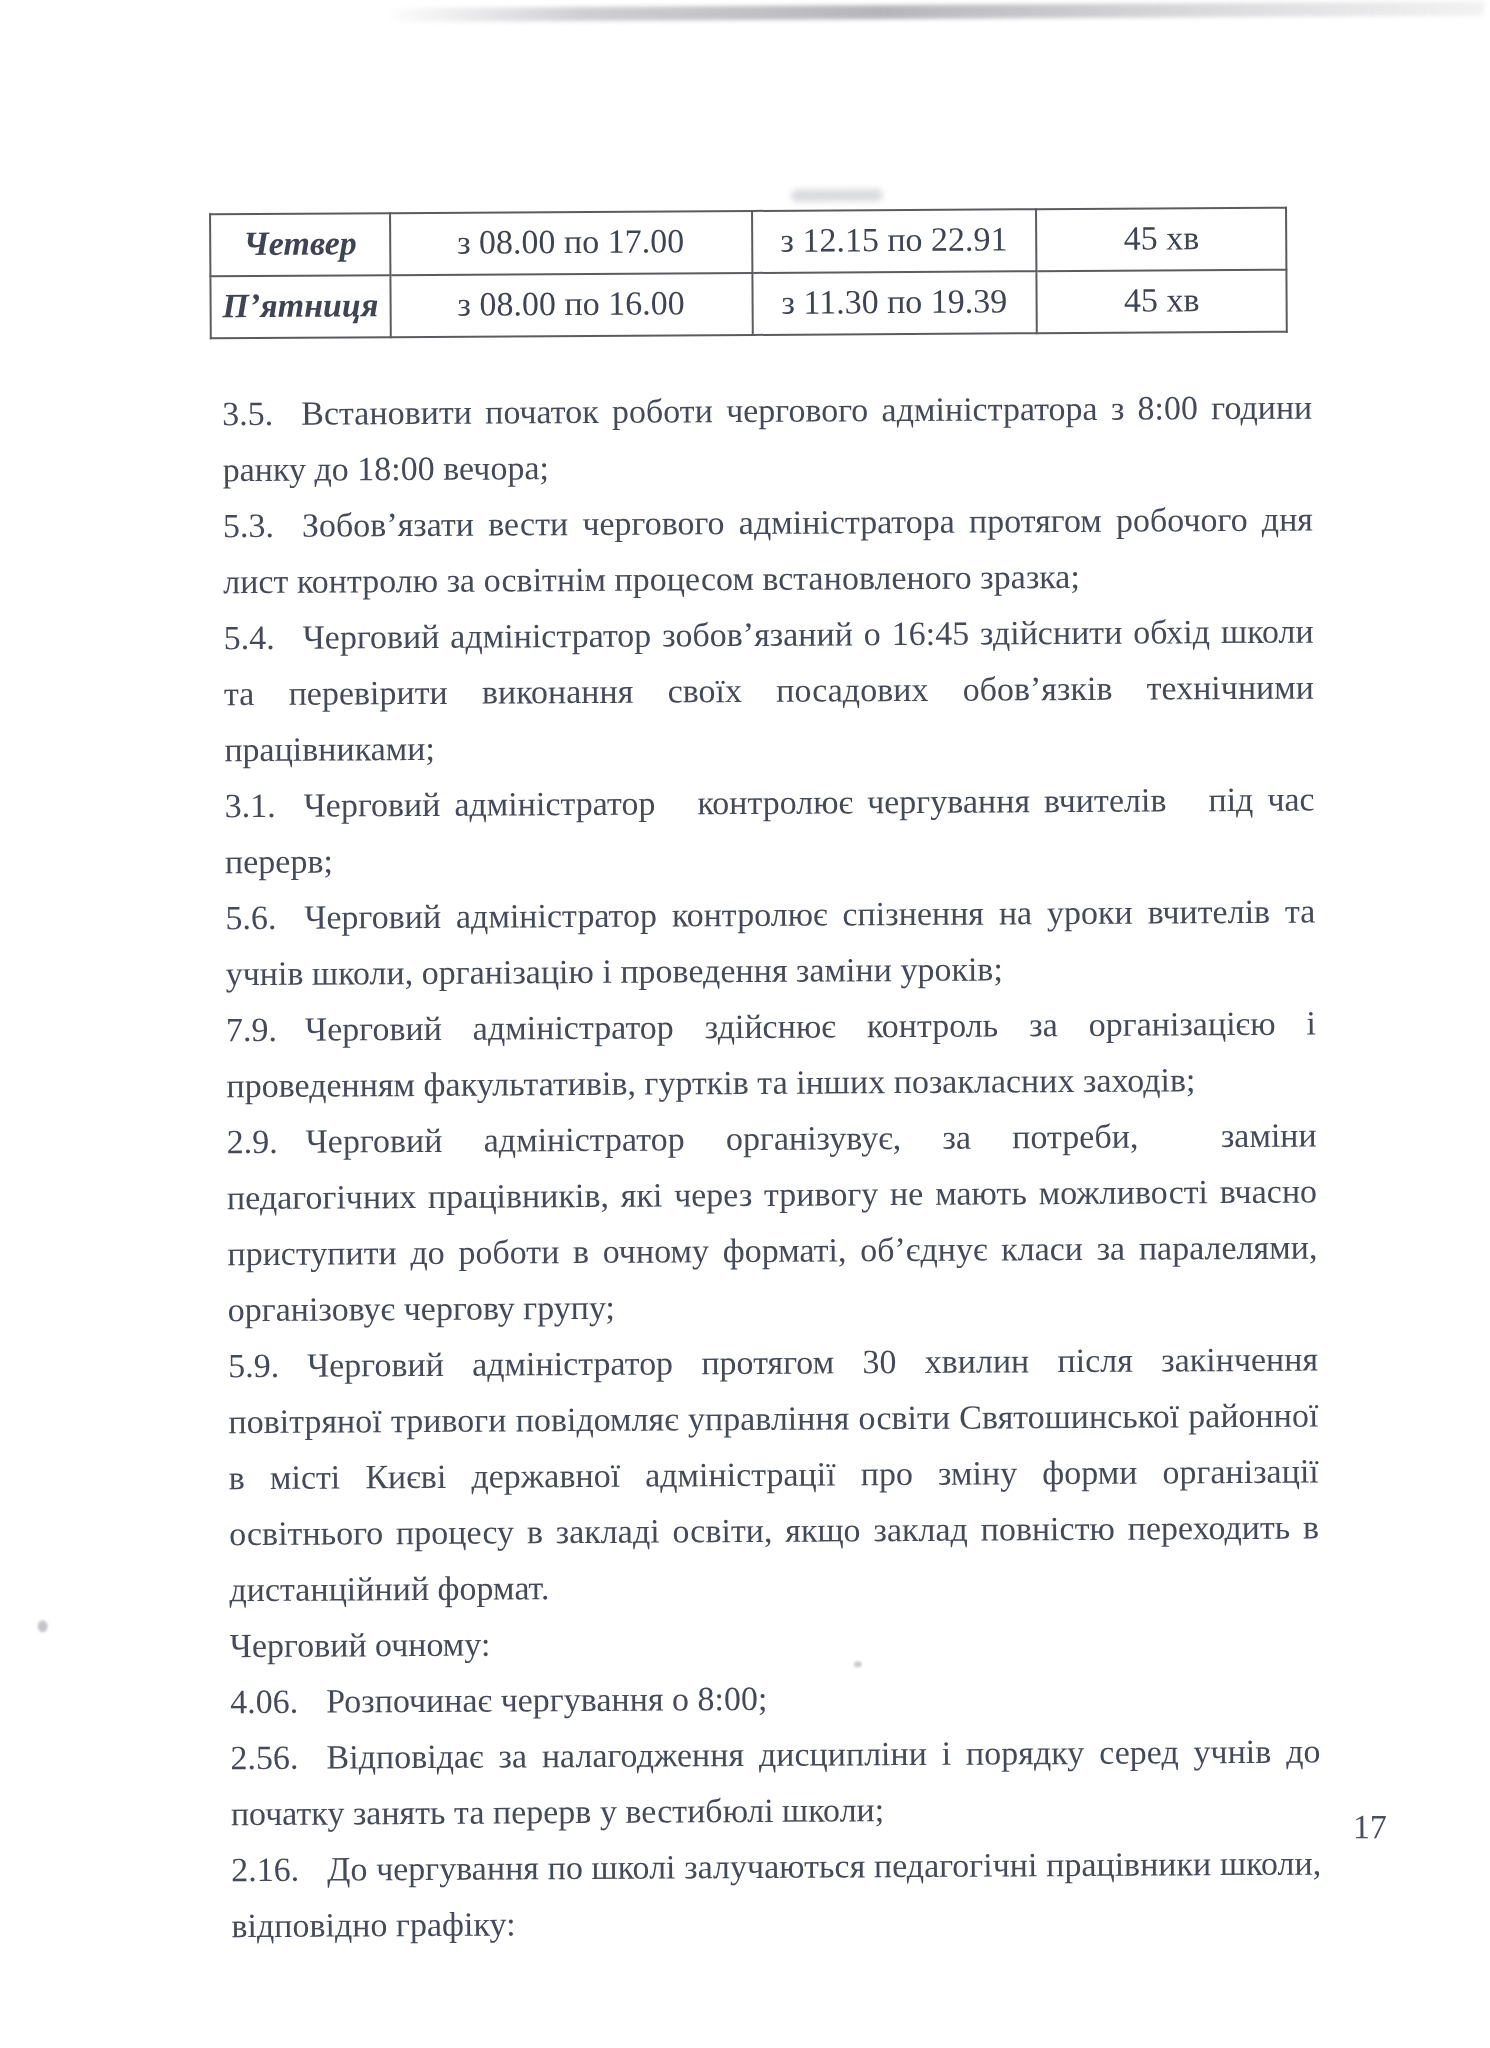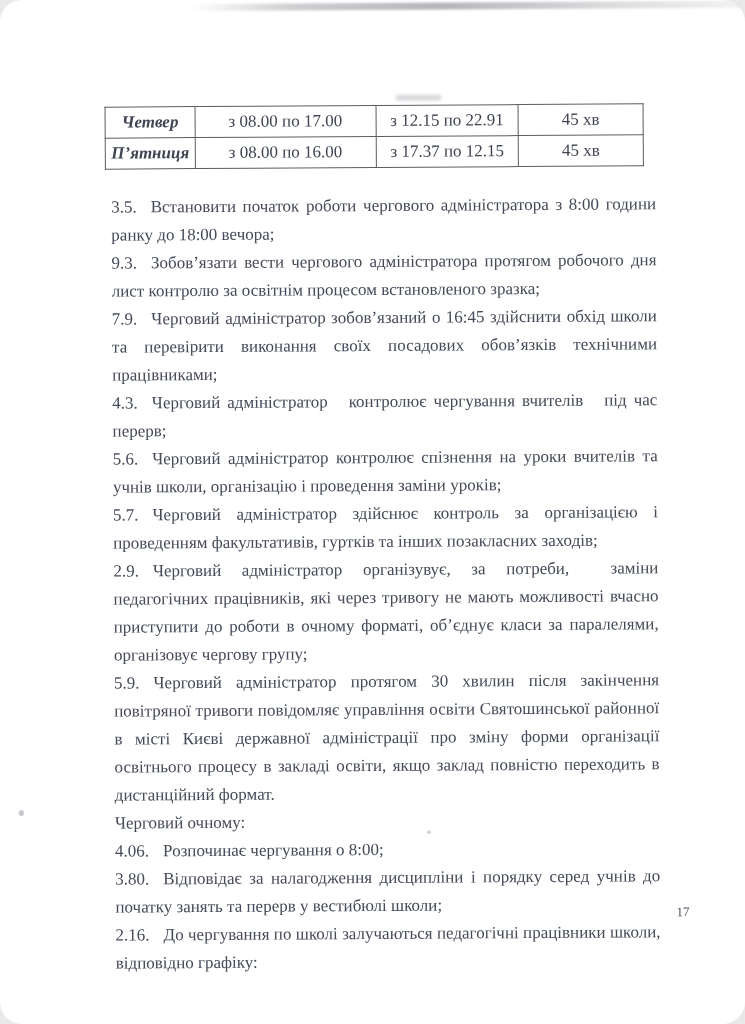--- a/index.html
+++ b/index.html
@@ -4,21 +4,20 @@
 <style>
   html,body{margin:0;padding:0;}
   body{background:#e9e9e9;}
   .page{
     position:relative;
     width:745px;height:1024px;
     background:#ffffff;
     overflow:hidden;
     font-family:"Liberation Serif","DejaVu Serif",serif;
     color:#454a58;
-    border-radius:22px;
   }
   .scan{
     position:absolute;inset:0;
     transform:rotate(-0.35deg);
     transform-origin:50% 50%;
   }
   
   .top-smudge{
     position:absolute;top:3px;left:195px;width:550px;height:7px;
     background:linear-gradient(90deg,rgba(160,160,165,0) 0%,rgba(150,150,158,.45) 18%,rgba(120,120,130,.55) 45%,rgba(150,150,158,.35) 75%,rgba(170,170,175,.15) 100%);
@@ -56,21 +55,21 @@
   .body-text{
     position:absolute;left:113px;top:192px;width:545px;
     font-size:17px;line-height:28px;
     text-align:justify;
   }
   .body-text p{margin:0;}
   .pnum{margin-right:14px;}
   .pnum:empty{margin-right:0;}
   .page-number{
     position:absolute;left:674px;top:906px;
-    font-size:13px;color:#4a4f5c;
+    font-size:17px;color:#4a4f5c;
   }
 </style>
 </head>
 <body>
 
 <div class="page">
   <div class="scan">
 
     <div class="top-smudge"></div>
     <div class="blob-1"></div>
@@ -87,37 +86,37 @@
       <tbody>
         <tr>
           <td class="day">Четвер</td>
           <td>з 08.00 по 17.00</td>
           <td>з 12.15 по 22.91</td>
           <td>45 хв</td>
         </tr>
         <tr>
           <td class="day">П’ятниця</td>
           <td>з 08.00 по 16.00</td>
-          <td>з 17.37 по 12.15</td>
+          <td>з 11.30 по 19.39</td>
           <td>45 хв</td>
         </tr>
       </tbody>
     </table>
 
     <div class="body-text">
       <p><span class="pnum">3.5.</span><span>Встановити початок роботи чергового адміністратора з 8:00 години ранку до 18:00 вечора;</span></p>
-      <p><span class="pnum">9.3.</span><span>Зобов’язати вести чергового адміністратора протягом робочого дня лист контролю за освітнім процесом встановленого зразка;</span></p>
-      <p><span class="pnum">7.9.</span><span>Черговий адміністратор зобов’язаний о 16:45 здійснити обхід школи та перевірити виконання своїх посадових обов’язків технічними працівниками;</span></p>
-      <p><span class="pnum">4.3.</span><span>Черговий адміністратор&nbsp;&nbsp; контролює чергування вчителів&nbsp;&nbsp; під час перерв;</span></p>
+      <p><span class="pnum">5.3.</span><span>Зобов’язати вести чергового адміністратора протягом робочого дня лист контролю за освітнім процесом встановленого зразка;</span></p>
+      <p><span class="pnum">5.4.</span><span>Черговий адміністратор зобов’язаний о 16:45 здійснити обхід школи та перевірити виконання своїх посадових обов’язків технічними працівниками;</span></p>
+      <p><span class="pnum">3.1.</span><span>Черговий адміністратор&nbsp;&nbsp; контролює чергування вчителів&nbsp;&nbsp; під час перерв;</span></p>
       <p><span class="pnum">5.6.</span><span>Черговий адміністратор контролює спізнення на уроки вчителів та учнів школи, організацію і проведення заміни уроків;</span></p>
-      <p><span class="pnum">5.7.</span><span>Черговий адміністратор здійснює контроль за організацією і проведенням факультативів, гуртків та інших позакласних заходів;</span></p>
+      <p><span class="pnum">7.9.</span><span>Черговий адміністратор здійснює контроль за організацією і проведенням факультативів, гуртків та інших позакласних заходів;</span></p>
       <p><span class="pnum">2.9.</span><span>Черговий адміністратор організувує, за потреби,&nbsp; заміни педагогічних працівників, які через тривогу не мають можливості вчасно приступити до роботи в очному форматі, об’єднує класи за паралелями, організовує чергову групу;</span></p>
       <p><span class="pnum">5.9.</span><span>Черговий адміністратор протягом 30 хвилин після закінчення повітряної тривоги повідомляє управління освіти Святошинської районної в місті Києві державної адміністрації про зміну форми організації освітнього процесу в закладі освіти, якщо заклад повністю переходить в дистанційний формат.</span></p>
       <p><span class="pnum"></span><span>Черговий очному:</span></p>
       <p><span class="pnum">4.06.</span><span>Розпочинає чергування о 8:00;</span></p>
-      <p><span class="pnum">3.80.</span><span>Відповідає за налагодження дисципліни і порядку серед учнів до початку занять та перерв у вестибюлі школи;</span></p>
+      <p><span class="pnum">2.56.</span><span>Відповідає за налагодження дисципліни і порядку серед учнів до початку занять та перерв у вестибюлі школи;</span></p>
       <p><span class="pnum">2.16.</span><span>До чергування по школі залучаються педагогічні працівники школи, відповідно графіку:</span></p>
     </div>
 
     <div class="page-number">17</div>
 
   </div>
 </div>
 
 </body></html>

